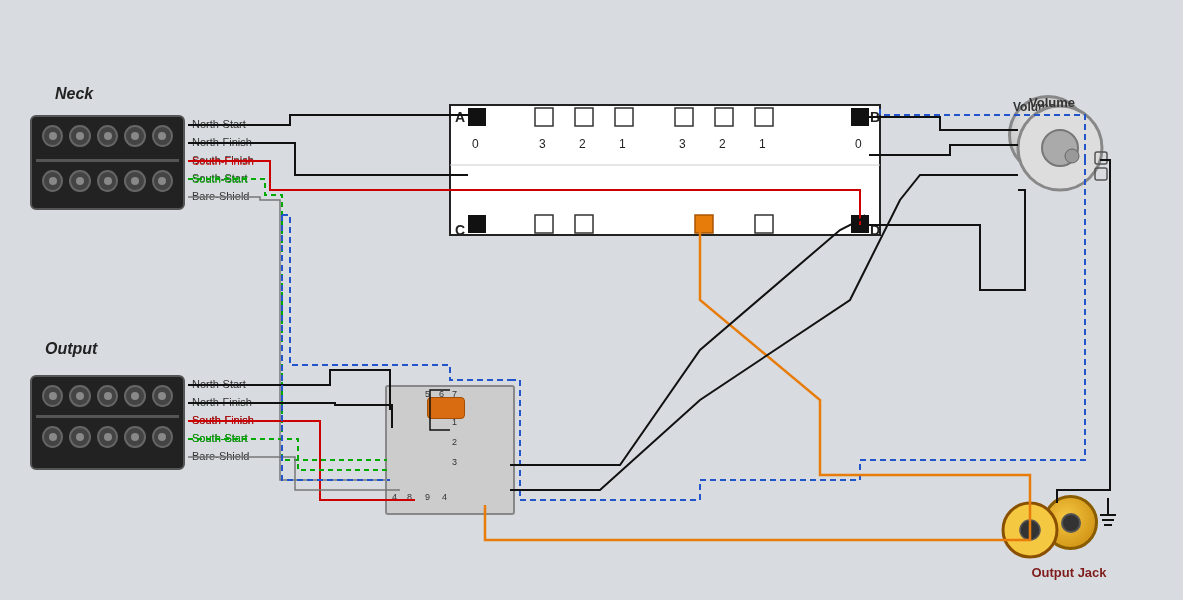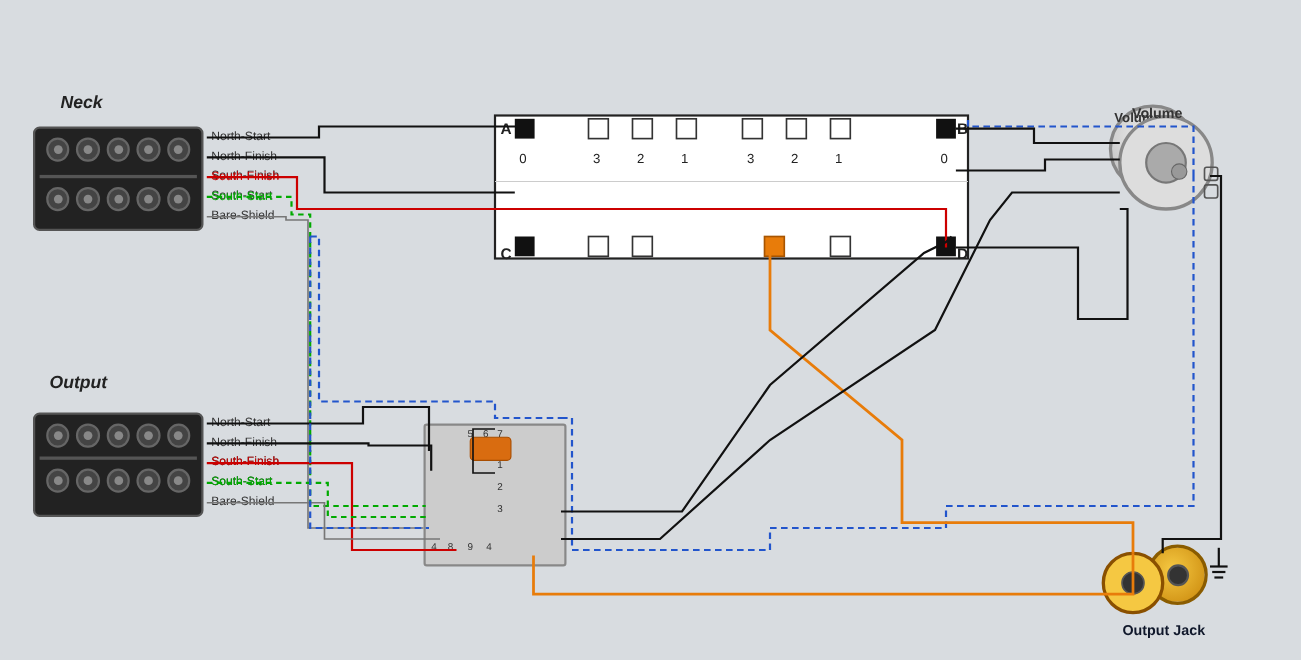--- a/index.html
+++ b/index.html
@@ -112,24 +112,24 @@
       width: 20px;
       height: 20px;
       border-radius: 50%;
       background: #333;
       border: 2px solid #555;
     }
 
     .output-jack-label {
       position: absolute;
       bottom: 20px;
-      right: 80px;
+      right: 69px;
       font-size: 13px;
       font-weight: bold;
-      color: #0f172a;
+      color: #7f1d1d;
       text-align: center;
       width: 90px;
     }
 
     
     .wires-svg {
       position: absolute;
       top: 0;
       left: 0;
       width: 1183px;

